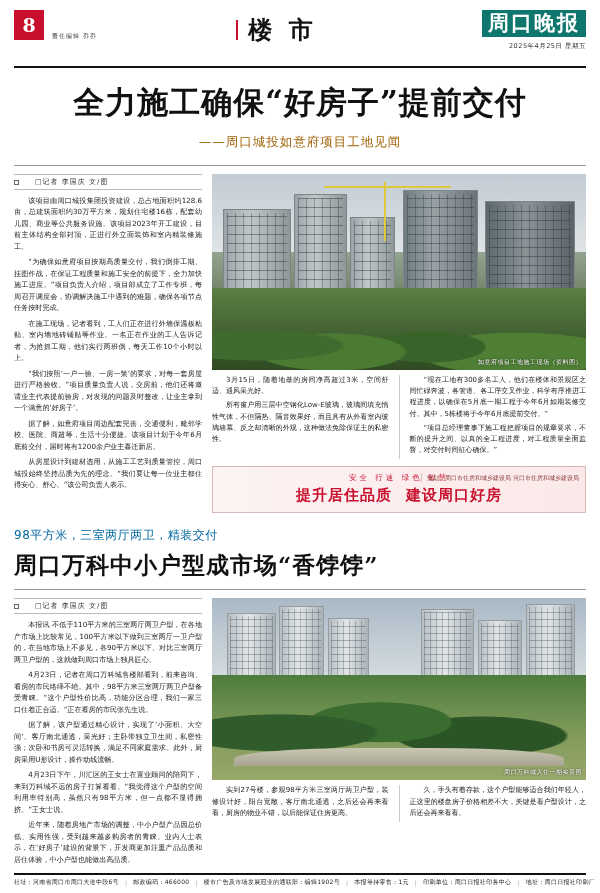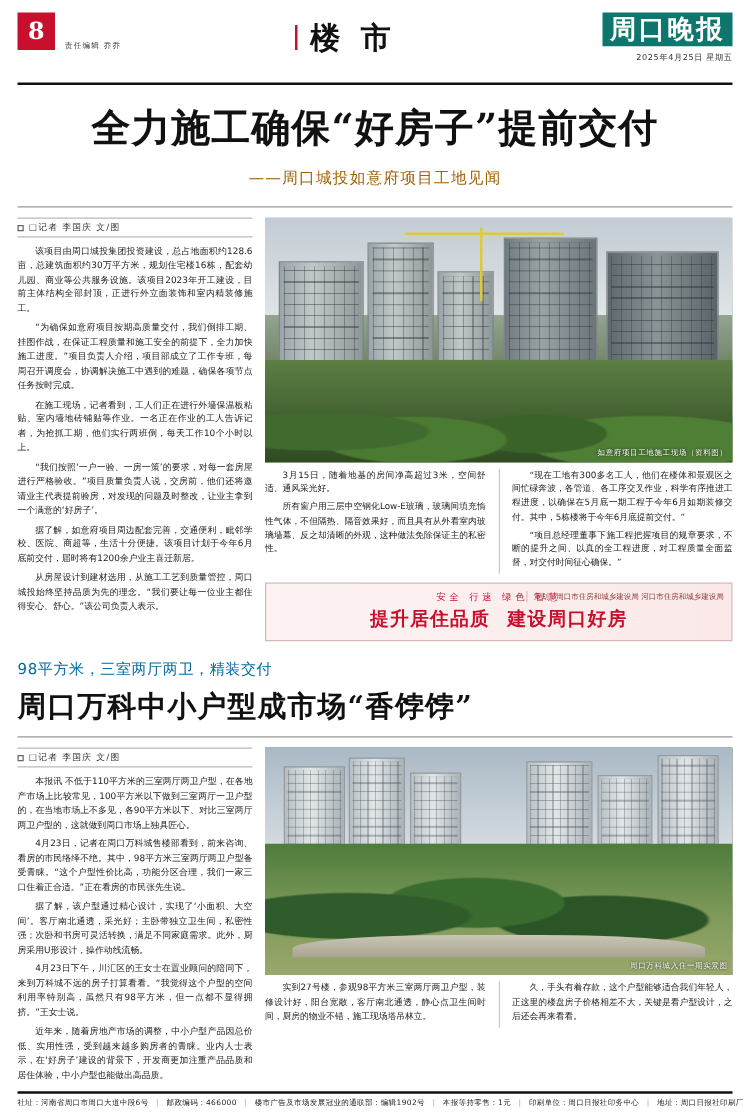--- a/index.html
+++ b/index.html
@@ -116,21 +116,21 @@
 
   .byline {
     font-size: 7px;
     color: #333;
     letter-spacing: 1px;
     border-top: 1px solid #bbb;
     border-bottom: 1px solid #bbb;
     padding: 2px 0;
     margin-bottom: 5px;
     display: flex;
-    gap: 4px;
+    gap: 16px;
     align-items: center;
   }
   .byline .sq { width: 5px; height: 5px; border: 1px solid #666; display: inline-block; }
 
   p.body {
     margin: 0 0 4px 0;
     font-size: 7.1px;
     line-height: 1.62;
     text-align: justify;
     color: #1a1a1a;
@@ -386,21 +386,21 @@
           <div class="tower" style="left:56%;top:6%;width:14%;height:46%;"></div>
           <div class="tower" style="left:71%;top:12%;width:12%;height:40%;"></div>
           <div class="tower" style="left:84%;top:3%;width:13%;height:49%;"></div>
           <div class="park"></div>
           <div class="path"></div>
           <div class="photo-caption">周口万科城入住一期实景图</div>
         </div>
 
         <div class="mid-row">
           <div class="mid-col">
-            <p>实到27号楼，参观98平方米三室两厅两卫户型，装修设计好，阳台宽敞，客厅南北通透，静心点卫生间时间，厨房的物业不错，施工现场塔吊林立。</p>
+            <p>实到27号楼，参观98平方米三室两厅两卫户型，装修设计好，阳台宽敞，客厅南北通透，之后还会再来看看，厨房的物业不错，以后能保证住房更高。</p>
           </div>
           <div class="mid-sep"></div>
           <div class="mid-col">
             <p>久，手头有着存款，这个户型能够适合我们年轻人，正这里的楼盘房子价格相差不大，关键是看户型设计，之后还会再来看看。</p>
           </div>
         </div>
       </div>
     </div>
   </div>
 

